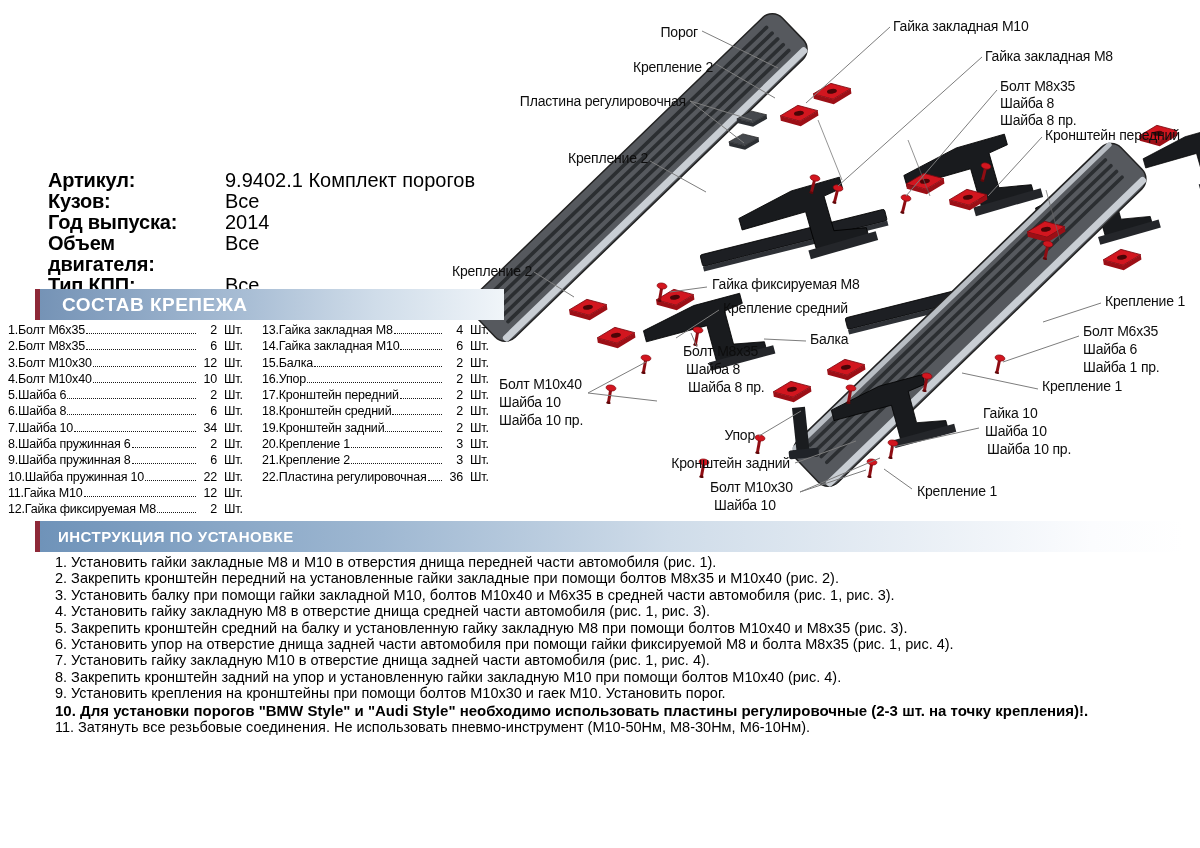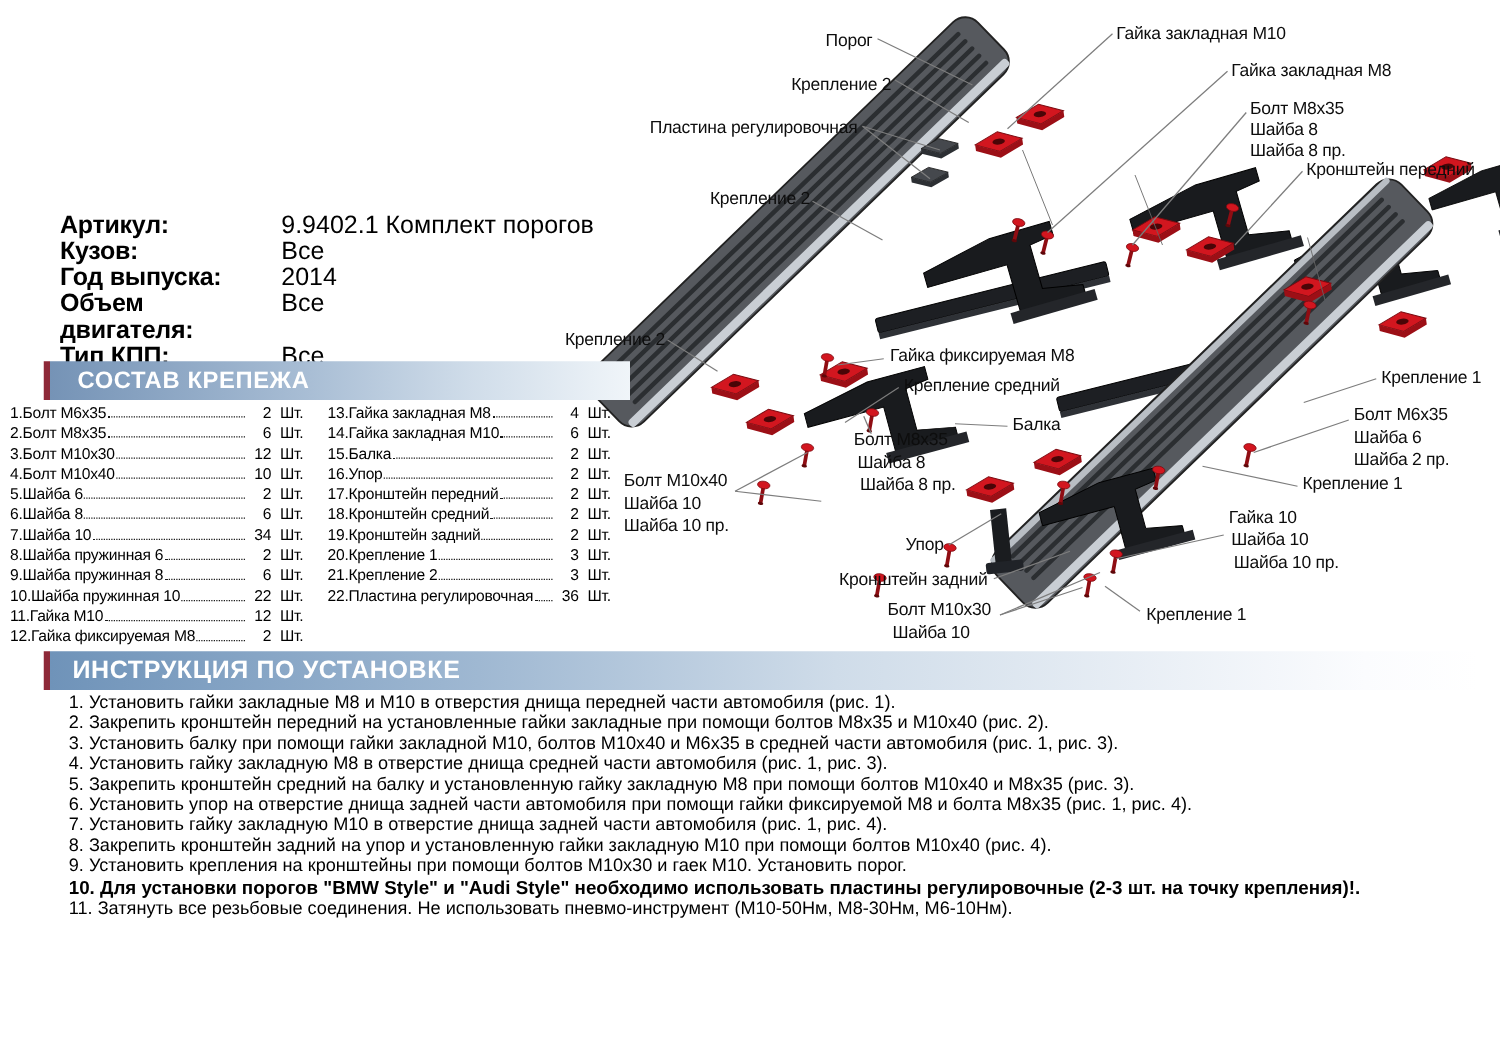--- a/index.html
+++ b/index.html
@@ -6,21 +6,21 @@
   .page{position:relative;width:1200px;height:848px;background:#ffffff;overflow:hidden;
         font-family:"Liberation Sans",sans-serif;color:#000;}
 
   
   .bar{position:absolute;left:35px;height:31px;display:flex;align-items:center;
        color:#fff;font-weight:bold;border-left:5px solid var(--accent-red,#8e2938);
        background:linear-gradient(90deg,#7593b6 0%,#a9bed5 45%,#cfdce9 72%,#f0f5f9 100%);
        padding-left:18px;font-size:19px;letter-spacing:.5px;z-index:5;white-space:nowrap;}
   #bar-haval{top:131px;width:442px;font-size:20px;}
   #bar-sostav{top:289px;width:442px;padding-left:22px;}
-  #bar-instr{top:521px;width:1125px;font-size:20px;
+  #bar-instr{top:521px;width:1125px;font-size:15px;
        background:linear-gradient(90deg,#6f93b9 0%,#9fb8d2 30%,#cfdce9 55%,#fbfcfe 92%,#ffffff 100%);}
 
   
   .info{position:absolute;left:48px;top:170px;font-size:20px;line-height:21px;z-index:5;}
   .info-row{display:flex;}
   .info-label{font-weight:bold;width:177px;letter-spacing:-0.2px;}
 
   
   .parts-col{position:absolute;top:323px;font-size:12.5px;letter-spacing:-0.2px;z-index:5;}
   #pcol1{left:8px;width:240px;}
@@ -187,21 +187,21 @@
       <div class="dlabel" style="right: 514px; top: 93px;">Пластина регулировочная</div>
       <div class="dlabel" style="left: 1045px; top: 127px;">Кронштейн передний</div>
       <div class="dlabel" style="right: 552px; top: 150px;">Крепление 2</div>
       <div class="dlabel" style="right: 668px; top: 263px;">Крепление 2</div>
       <div class="dlabel" style="left: 712px; top: 276px;">Гайка фиксируемая М8</div>
       <div class="dlabel" style="left: 723px; top: 300px;">Крепление средний</div>
       <div class="dlabel" style="left: 810px; top: 331px;">Балка</div>
       <div class="dlabel" style="left: 1105px; top: 293px;">Крепление 1</div>
       <div class="dlabel" style="left: 1083px; top: 323px;">Болт М6х35</div>
       <div class="dlabel" style="left: 1083px; top: 341px;">Шайба 6</div>
-      <div class="dlabel" style="left: 1083px; top: 359px;">Шайба 2 пр.</div>
+      <div class="dlabel" style="left: 1083px; top: 359px;">Шайба 1 пр.</div>
       <div class="dlabel" style="left: 1042px; top: 378px;">Крепление 1</div>
       <div class="dlabel" style="left: 499px; top: 376px;">Болт М10х40</div>
       <div class="dlabel" style="left: 499px; top: 394px;">Шайба 10</div>
       <div class="dlabel" style="left: 499px; top: 412px;">Шайба 10 пр.</div>
       <div class="dlabel" style="left: 683px; top: 343px;">Болт М8х35</div>
       <div class="dlabel" style="left: 686px; top: 361px;">Шайба 8</div>
       <div class="dlabel" style="left: 688px; top: 379px;">Шайба 8 пр.</div>
       <div class="dlabel" style="left: 983px; top: 405px;">Гайка 10</div>
       <div class="dlabel" style="left: 985px; top: 423px;">Шайба 10</div>
       <div class="dlabel" style="left: 987px; top: 441px;">Шайба 10 пр.</div>

